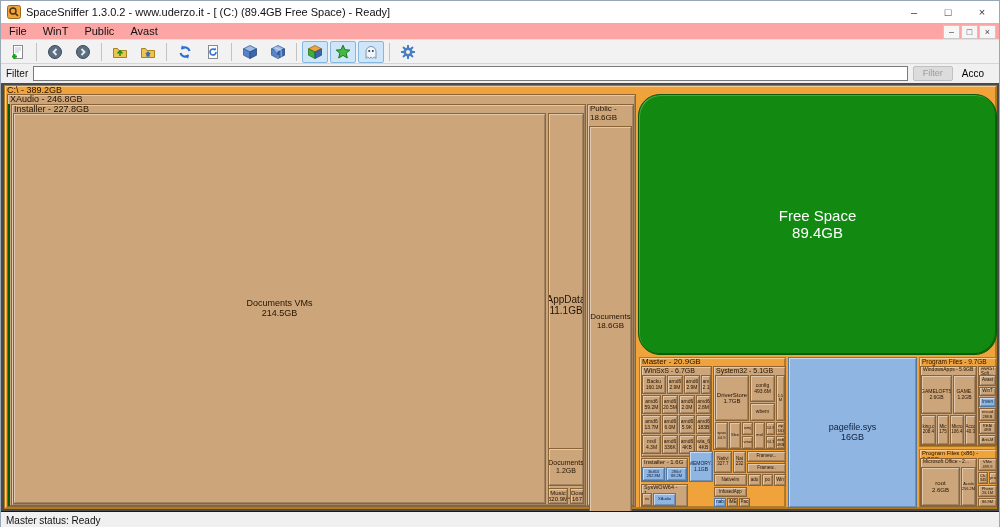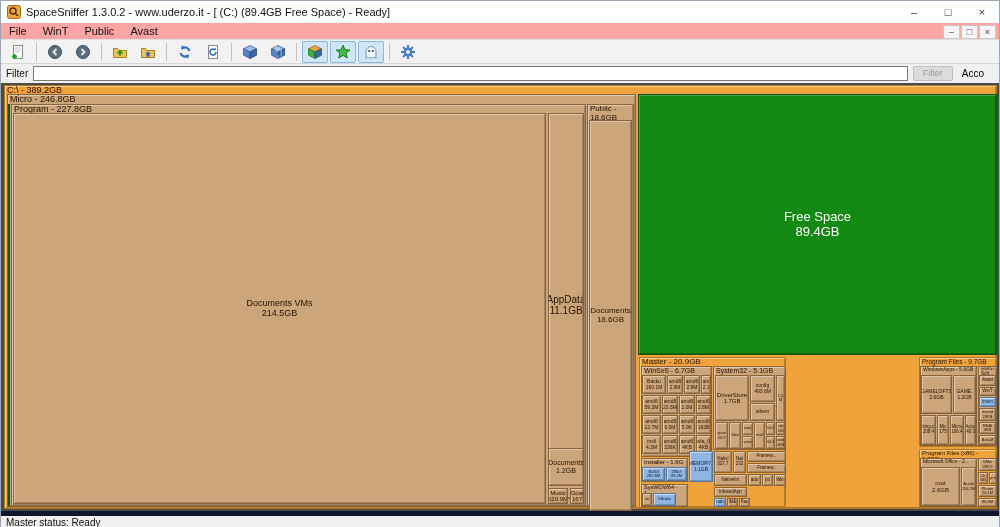--- a/index.html
+++ b/index.html
@@ -43,21 +43,21 @@
   .blk span { white-space:pre-line; display:block; }
   .a-tl span { padding:0 2px; text-align:left; }
   .a-tl { background-image:linear-gradient(rgba(255,255,255,.30) 0px, rgba(255,255,255,.30) 8px, rgba(255,255,255,0) 9px); }
   .a-c { display:flex; align-items:center; justify-content:center; text-align:center; }
   .t-orange { background:var(--c-orange,#f1a33b); border:1px solid #b0791f; box-shadow:inset 1px 1px 0 rgba(255,255,255,.45), inset -1px -1px 0 rgba(0,0,0,.25); color:#221302; }
   .t-tan    { background:var(--c-tan,#cca57b);   border:1px solid #8a6437; box-shadow:inset 1px 1px 0 rgba(255,255,255,.40), inset -1px -1px 0 rgba(0,0,0,.20); color:#241403; }
   .t-blue   { background:var(--c-blue,#8fb5e3);  border:1px solid #53779f; box-shadow:inset 1px 1px 0 rgba(255,255,255,.50), inset -1px -1px 0 rgba(0,0,0,.20); color:#0f2038; }
   .t-green  { background:var(--c-green,#128a12); border:1px solid #0a5a0a; box-shadow:inset 1px 1px 0 rgba(255,255,255,.22), inset -1px -1px 0 rgba(0,0,0,.30); color:#ffffff; }
 
   
-  .statusbar { height:17px; background:#f0f0f0; border-top:5px solid #0f172a; display:flex; align-items:center; padding:0 5px; font-size:10px; color:#111; flex:1 0 auto; }
+  .statusbar { height:17px; background:#f0f0f0; border-top:1px solid #0f172a; display:flex; align-items:center; padding:0 5px; font-size:10px; color:#111; flex:1 0 auto; }
 </style>
 </head>
 <body>
 
 <div class="window">
 
   <div class="titlebar">
     <span class="app-icon">
       <svg width="14" height="14" viewBox="0 0 14 14">
           <rect x="0.5" y="0.5" width="13" height="13" rx="2" fill="#f2a43c" stroke="#9a6a1a"></rect>
@@ -218,25 +218,25 @@
     <input class="filter-input" value="" style="">
     <div class="filter-btn">Filter</div>
     <span class="filter-ready">Acco</span>
   </div>
 
   <div class="treemap">
       <div class="blk t-orange a-tl" style="left: 3px; top: 2px; width: 993px; height: 424px; font-size: 9px;">
         <span>C:\ - 389.2GB</span>
       </div>
       <div class="blk t-tan a-tl" style="left: 6px; top: 11px; width: 629px; height: 413px; font-size: 9px;">
-        <span>Micro - 246.8GB</span>
+        <span>XAudio - 246.8GB</span>
       </div>
       <div class="blk t-green a-c" style="left: 7px; top: 21px; width: 2px; height: 402px; font-size: 5px;"></div>
       <div class="blk t-tan a-tl" style="left: 10px; top: 21px; width: 575px; height: 402px; font-size: 9px;">
-        <span>Program - 227.8GB</span>
+        <span>Installer - 227.8GB</span>
       </div>
       <div class="blk t-tan a-tl" style="left: 586px; top: 21px; width: 47px; height: 402px; font-size: 8px;">
         <span>Public - 18.6GB</span>
       </div>
       <div class="blk t-tan a-c" style="left: 12px; top: 30px; width: 533px; height: 391px; font-size: 9px;">
         <span>Documents VMs
 214.5GB</span>
       </div>
       <div class="blk t-tan a-c" style="left: 547px; top: 30px; width: 36px; height: 386px; font-size: 10px;">
         <span>AppData
@@ -247,25 +247,25 @@
 1.2GB</span>
       </div>
       <div class="blk t-tan a-c" style="left: 547px; top: 405px; width: 20px; height: 16px; font-size: 6px;">
         <span>Music
 520.9M</span>
       </div>
       <div class="blk t-tan a-c" style="left: 569px; top: 405px; width: 14px; height: 16px; font-size: 6px;">
         <span>Dow
 167</span>
       </div>
-      <div class="blk t-tan a-c" style="left: 588px; top: 37px; width: 43px; height: 391px; font-size: 8px;">
+      <div class="blk t-tan a-c" style="left: 588px; top: 43px; width: 43px; height: 391px; font-size: 8px;">
         <span>Documents
 18.6GB</span>
       </div>
-      <div class="blk t-green a-c" style="left: 637px; top: 11px; width: 359px; height: 261px; font-size: 13px;">
+      <div class="blk t-green a-c" style="left: 637px; top: 11px; width: 359px; height: 261px; font-size: 15px; border-radius: 22px;">
         <span>Free Space
 89.4GB</span>
       </div>
       <div class="blk t-orange a-tl" style="left: 638px; top: 274px; width: 147px; height: 151px; font-size: 8px;">
         <span>Master - 20.9GB</span>
       </div>
       <div class="blk t-tan a-tl" style="left: 640px; top: 283px; width: 71px; height: 91px; font-size: 7px;">
         <span>WinSxS - 6.7GB</span>
       </div>
       <div class="blk t-tan a-c" style="left: 641px; top: 292px; width: 24px; height: 19px; font-size: 5px;">
@@ -435,20 +435,24 @@
       </div>
       <div class="blk t-tan a-c" style="left: 747px; top: 391px; width: 13px; height: 12px; font-size: 4.5px;">
         <span>ado</span>
       </div>
       <div class="blk t-tan a-c" style="left: 761px; top: 391px; width: 11px; height: 12px; font-size: 4.5px;">
         <span>po</span>
       </div>
       <div class="blk t-tan a-c" style="left: 773px; top: 391px; width: 12px; height: 12px; font-size: 4.5px;">
         <span>Win</span>
       </div>
+      <div class="blk t-blue a-c" style="left: 787px; top: 274px; width: 129px; height: 151px; font-size: 9px;">
+        <span>pagefile.sys
+16GB</span>
+      </div>
       <div class="blk t-orange a-tl" style="left: 918px; top: 274px; width: 78px; height: 90px; font-size: 6.5px;">
         <span>Program Files - 9.7GB</span>
       </div>
       <div class="blk t-tan a-tl" style="left: 919px; top: 283px; width: 57px; height: 80px; font-size: 5px;">
         <span>WindowsApps - 5.9GB</span>
       </div>
       <div class="blk t-tan a-c" style="left: 920px; top: 292px; width: 31px; height: 39px; font-size: 5px;">
         <span>GAMELOFTS
 2.6GB</span>
       </div>

